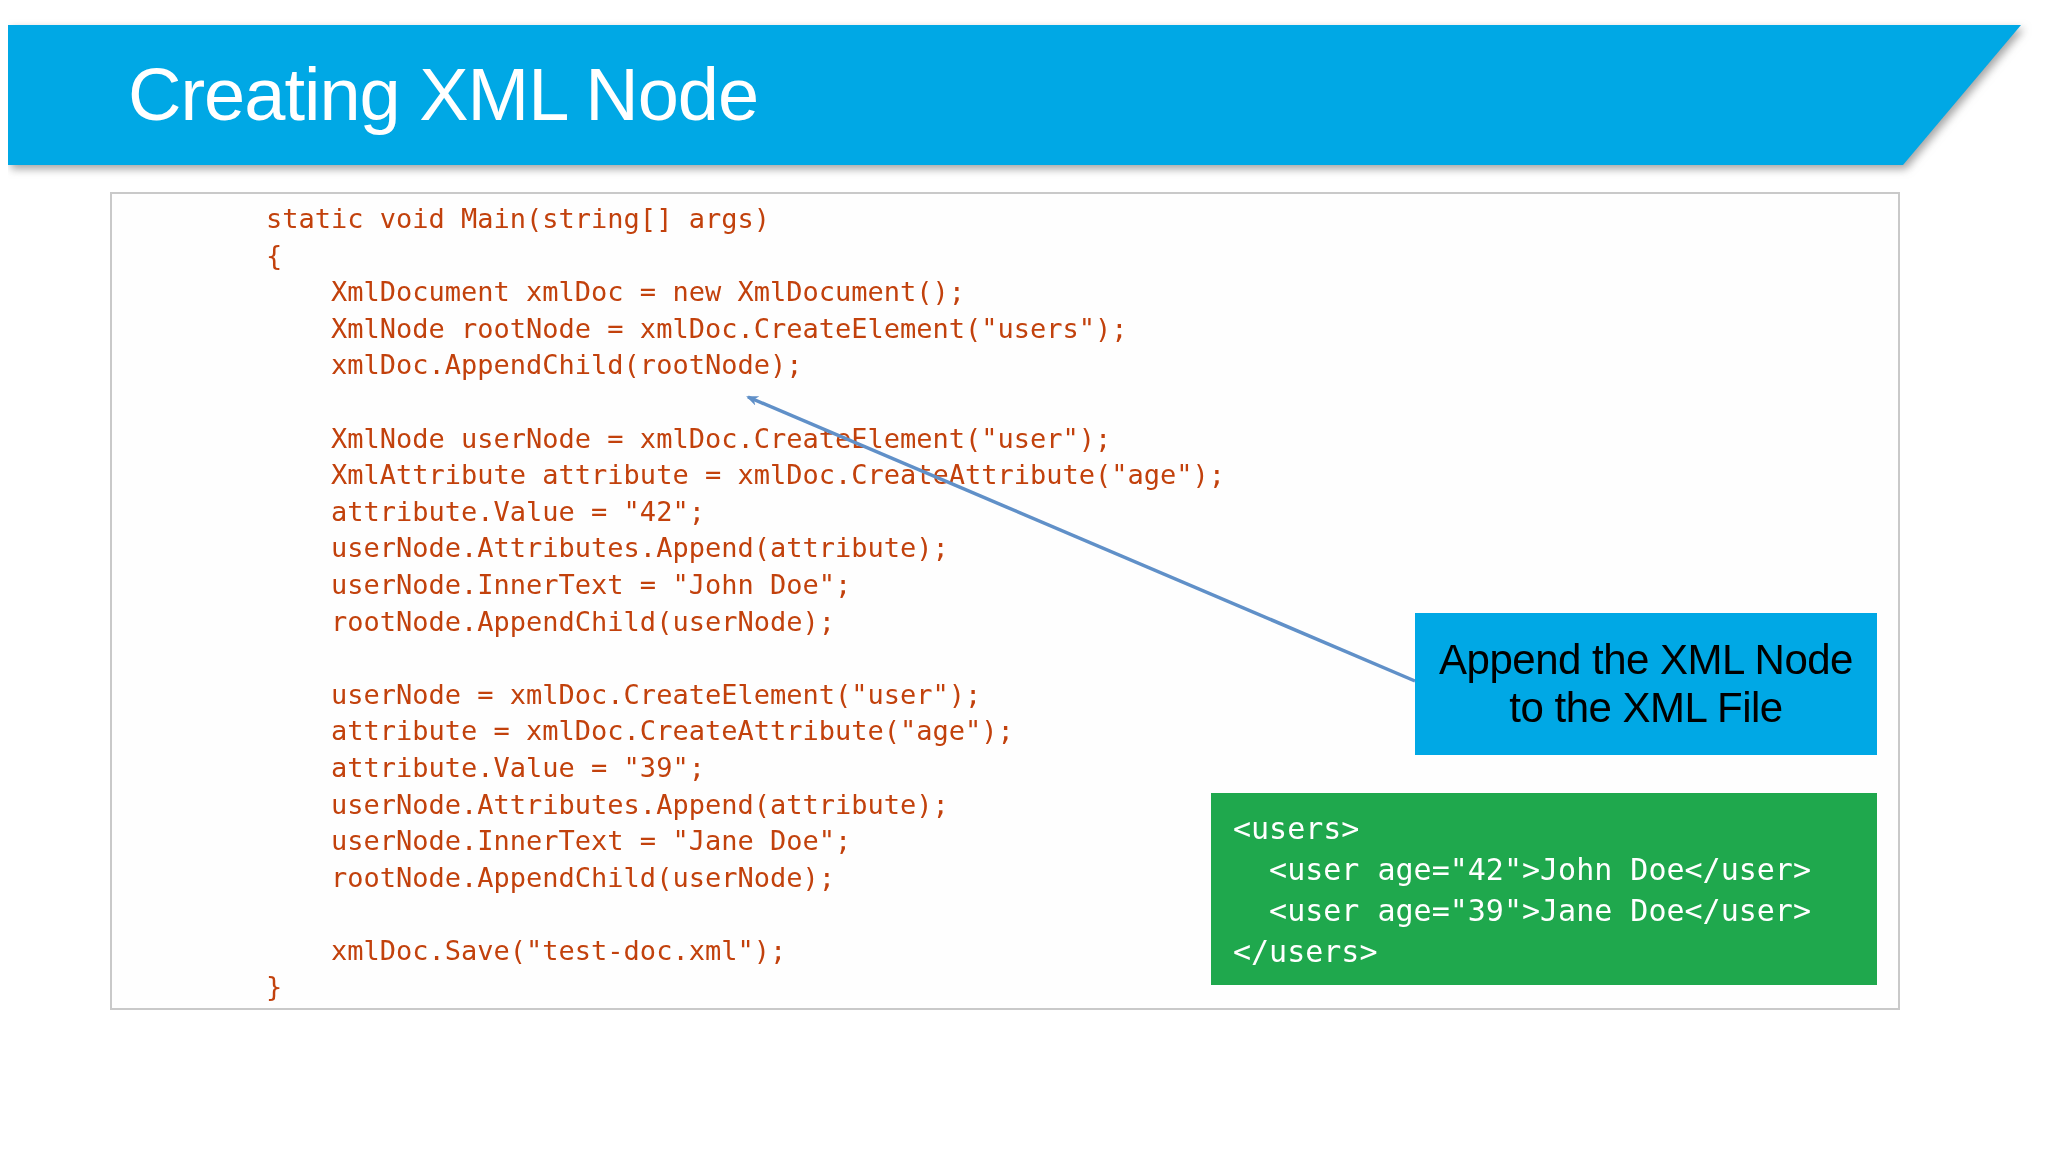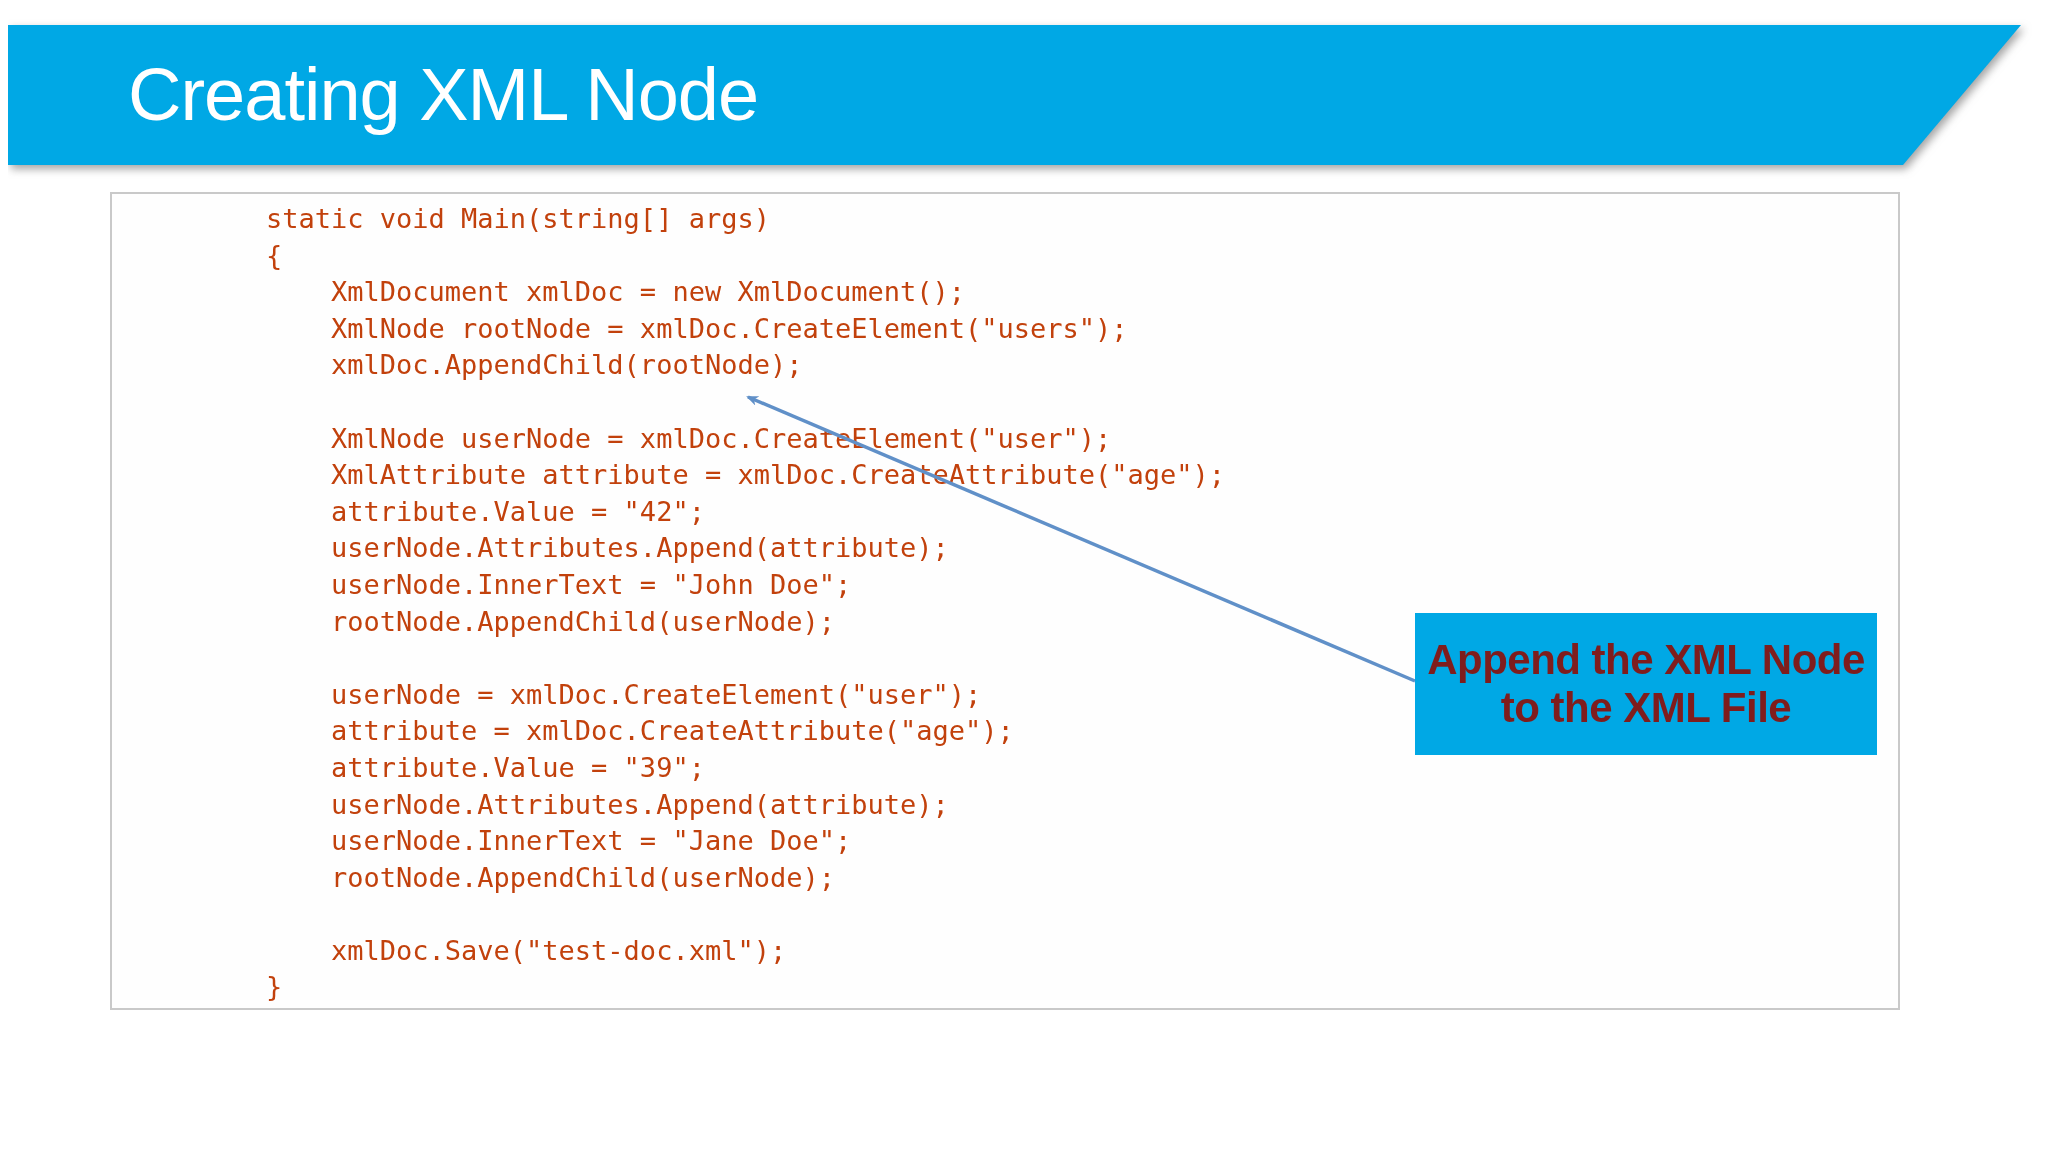--- a/index.html
+++ b/index.html
@@ -86,23 +86,23 @@
     top: 613px;
     width: 462px;
     height: 142px;
     background: #00a8e5;
     display: flex;
     align-items: center;
     justify-content: center;
     z-index: 4;
   }
   .callout-text {
-    color: #7f1d1d;
+    color: #000000;
     font-size: 42px;
-    font-weight: 700;
+    font-weight: 400;
     letter-spacing: -0.5px;
     line-height: 48px;
     text-align: center;
     white-space: pre-line;
   }
 
   
   .xml-output-box {
     position: absolute;
     left: 1203px;
@@ -165,14 +165,20 @@
       </marker>
     </defs>
     <line x1="1407" y1="681" x2="740" y2="397" stroke="#6090c8" stroke-width="3.5" marker-end="url(#arrowhead)"></line>
   </svg>
 
   <div class="callout-box">
     <div class="callout-text">Append the XML Node
 to the XML File</div>
   </div>
 
+  <div class="xml-output-box">
+    <pre class="xml-output-text">&lt;users&gt;
+  &lt;user age="42"&gt;John Doe&lt;/user&gt;
+  &lt;user age="39"&gt;Jane Doe&lt;/user&gt;
+&lt;/users&gt;</pre>
+  </div>
 
 </div>
 
 </body></html>

